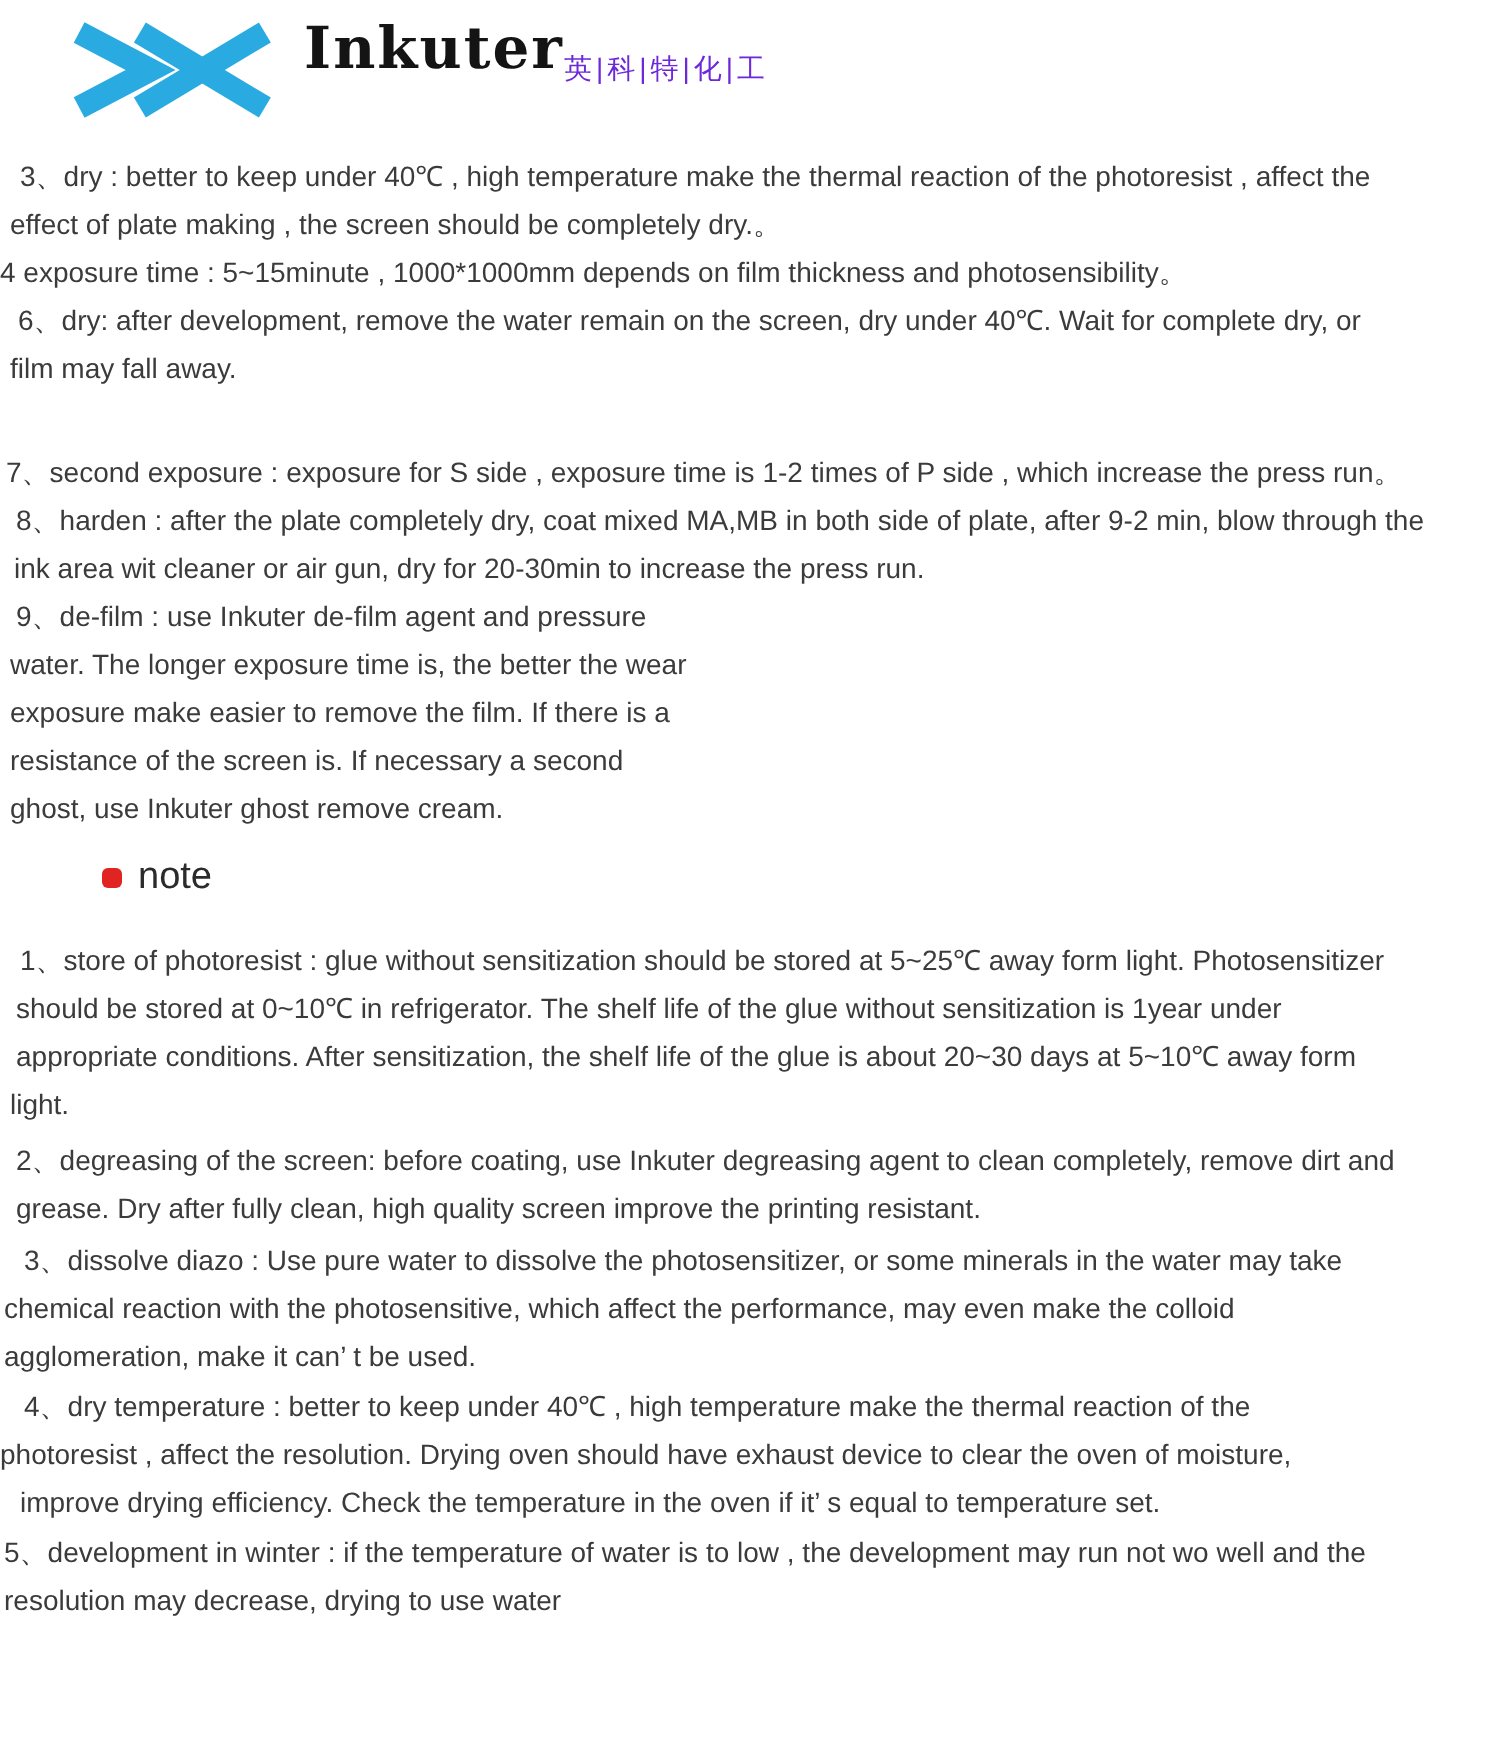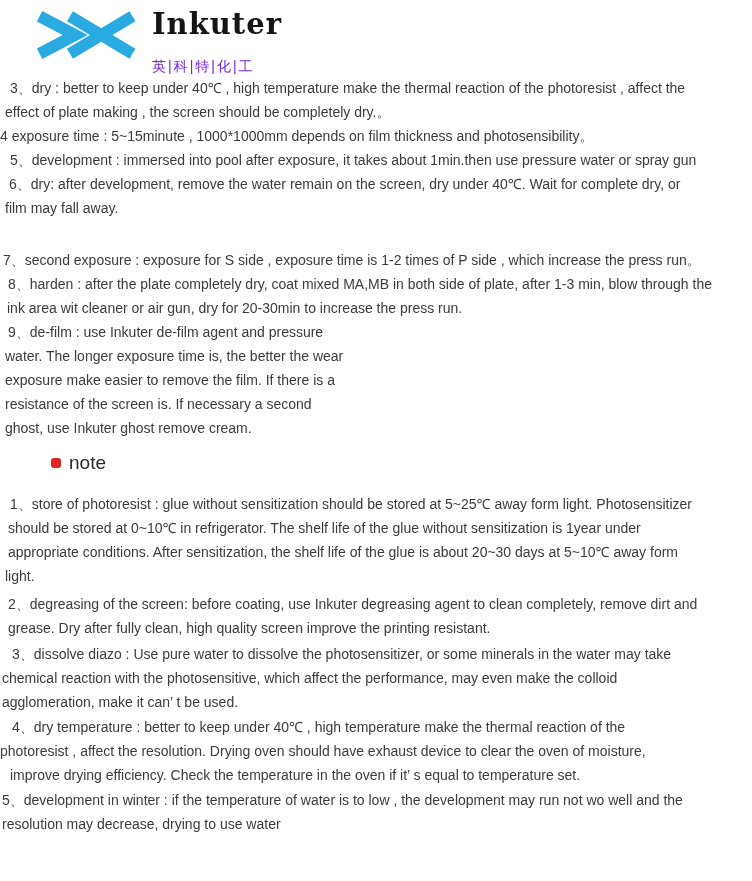--- a/index.html
+++ b/index.html
@@ -22,21 +22,21 @@
     align-items:flex-start;
   }
   .logo-icon{
     width:112px;height:50px;
     color:var(--logo-blue);
     flex:0 0 auto;
     margin-top:2px;
   }
   .brand-block{
     margin-left:10px;
-    display:flex;flex-direction:column;
+    display:flex;flex-direction:row;
   }
   .brand-name{
     font-family:"DejaVu Serif","Liberation Serif",serif;
     font-weight:700;
     font-size:29px;
     line-height:32px;
     color:#141414;
     letter-spacing:1px;
   }
   .brand-cn{
@@ -90,28 +90,27 @@
   <div class="brand-block">
     <div class="brand-name">Inkuter</div>
     <div class="brand-cn">英|科|特|化|工</div>
   </div>
 </div>
 
 <div class="text-block block-a">
     <div class="line" style="padding-left: 10px;">3、dry : better to keep under 40℃ , high temperature make the thermal reaction of the photoresist , affect the</div>
     <div class="line" style="padding-left: 5px;">effect of plate making , the screen should be completely dry.。</div>
     <div class="line" style="padding-left: 0;">4  exposure time : 5~15minute , 1000*1000mm depends on film thickness and photosensibility。</div>
-    <div class="line" style="padding-left: 10px;">5、development : immersed into pool after exposure, it takes about 1min.then use pressure water or spray gun</div>
     <div class="line" style="padding-left: 9px;">6、dry: after development,  remove the  water remain  on the  screen,  dry under 40℃. Wait for complete dry, or</div>
     <div class="line" style="padding-left: 5px;">film may fall away.</div>
   </div>
 
 <div class="text-block block-b">
     <div class="line" style="padding-left: 3px;">7、second exposure : exposure for S side , exposure time is 1-2 times of P side , which increase the press run。</div>
-    <div class="line" style="padding-left: 8px;">8、harden : after the plate completely dry, coat mixed MA,MB in both side of plate, after 1-3 min, blow through the</div>
+    <div class="line" style="padding-left: 8px;">8、harden : after the plate completely dry, coat mixed MA,MB in both side of plate, after 9-2 min, blow through the</div>
     <div class="line" style="padding-left: 7px;">ink area wit cleaner or air gun, dry for 20-30min to increase the press run.</div>
     <div class="line" style="padding-left: 8px;">9、de-film : use Inkuter de-film agent and pressure</div>
     <div class="line" style="padding-left: 5px;">water. The longer exposure time is, the better the wear</div>
     <div class="line" style="padding-left: 5px;">exposure make easier to remove the film. If there is a</div>
     <div class="line" style="padding-left: 5px;">resistance of the screen is. If necessary a second</div>
     <div class="line" style="padding-left: 5px;">ghost, use Inkuter ghost remove cream.</div>
   </div>
 
 <div class="note-heading">
   <span class="note-bullet"></span>

